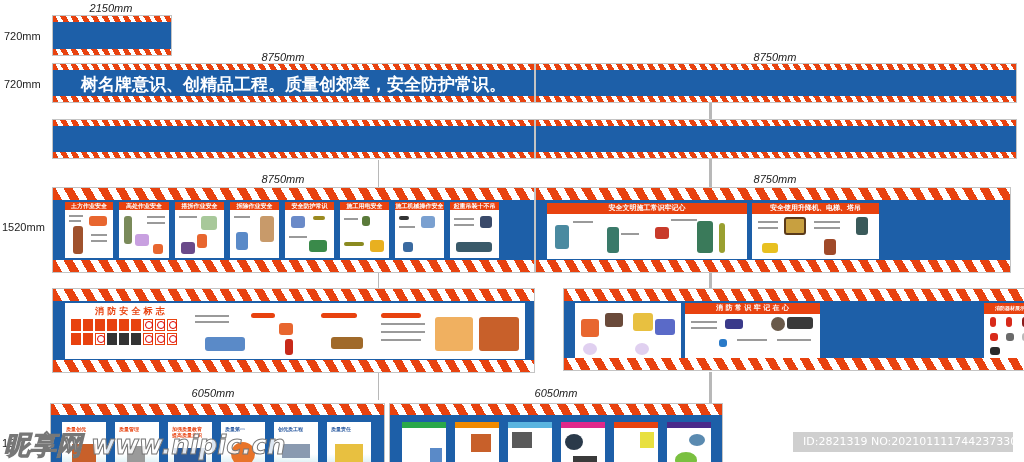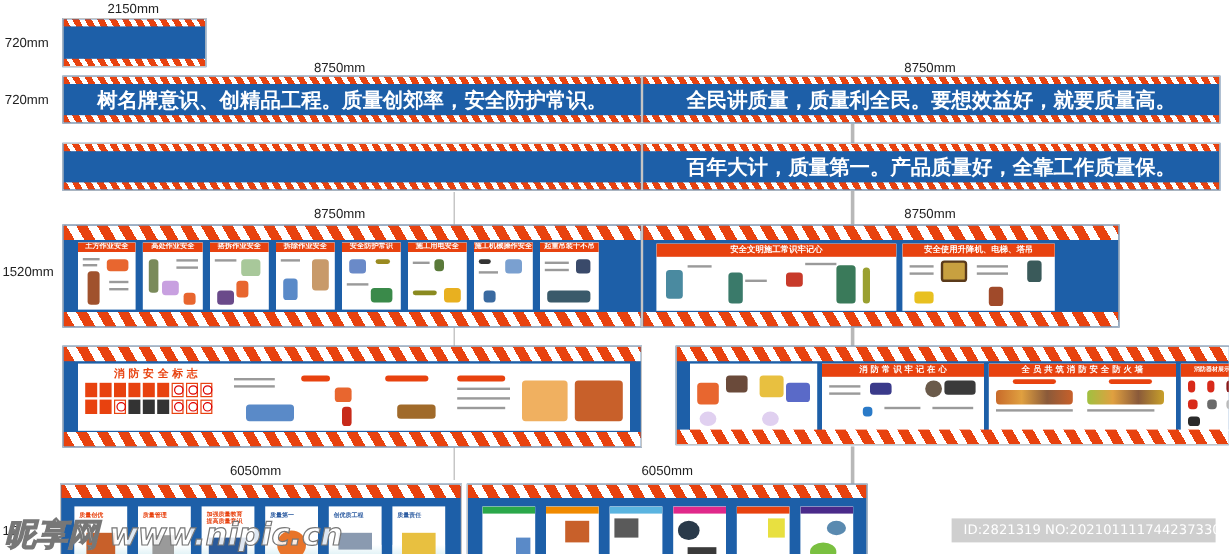--- a/index.html
+++ b/index.html
@@ -1,20 +1,20 @@
 <!DOCTYPE html>
 <html><head>
 <meta charset="utf-8">
 <style>
   * { box-sizing: border-box; margin: 0; padding: 0; }
   html, body { width: 1024px; height: 462px; overflow: hidden; background: #ffffff; }
   body { position: relative; font-family: "DejaVu Sans", "Liberation Sans", sans-serif; }
 
   .dim { position: absolute; font-size: 11px; color: #222; font-family: "Liberation Sans", "DejaVu Sans", sans-serif; white-space: nowrap; }
-  .dim.h { transform: translateX(-50%); }
+  .dim.h { transform: translateX(-50%); font-style: italic; }
 
   .connector { position: absolute; background: #b8b8b8; }
 
   .board { position: absolute; background: #1d5fa8; border: 1px solid #c4c4c4; overflow: hidden; }
   .stripe { position: absolute; left: 0; right: 0; background: repeating-linear-gradient(60deg, #e8420f 0 5px, #ffffff 5px 9px); }
   .stripe.thick { background: repeating-linear-gradient(60deg, #e8420f 0 8px, #ffffff 8px 15px); }
   .stripe.top { top: 0; }
   .stripe.bot { bottom: 0; }
 
   .slogan { position: absolute; left: 0; right: 0; color: #ffffff; font-weight: bold; white-space: nowrap; text-align: center; font-family: "DejaVu Sans", sans-serif; }
@@ -68,31 +68,29 @@
   <div class="stripe bot" style="height:6px;"></div>
 </div>
 
 <div class="board" style="left:52px; top:63px; width:483px; height:40px;">
   <div class="stripe top" style="height:6px;"></div>
   <div class="slogan" style="top:9px; font-size:17px; line-height:22px;">树名牌意识、创精品工程。质量创郊率，安全防护常识。</div>
   <div class="stripe bot" style="height:6px;"></div>
 </div>
 <div class="board" style="left:535px; top:63px; width:482px; height:40px;">
   <div class="stripe top" style="height:6px;"></div>
-  <div class="slogan" style="top:9px; font-size:17px; line-height:22px;">全民讲质量，质量利全民。要想效益好，就要质量高。</div>
   <div class="stripe bot" style="height:6px;"></div>
 </div>
 
 <div class="board" style="left:52px; top:119px; width:483px; height:40px;">
   <div class="stripe top" style="height:6px;"></div>
   <div class="stripe bot" style="height:6px;"></div>
 </div>
 <div class="board" style="left:535px; top:119px; width:482px; height:40px;">
   <div class="stripe top" style="height:6px;"></div>
-  <div class="slogan" style="top:9px; font-size:17px; line-height:22px;">百年大计，质量第一。产品质量好，全靠工作质量保。</div>
   <div class="stripe bot" style="height:6px;"></div>
 </div>
 
 <div class="board" style="left:52px; top:187px; width:483px; height:86px;">
   <div class="stripe thick top" style="height:12px;"></div>
   <div class="panel-row" style="left:12px; top:14px;">
     <div class="panel" style="width:48px; height:56px;">
       <div class="ptitle">土方作业安全</div>
       <div class="pline" style="left:4px; top:13px; width:14px;"></div>
       <div class="pline" style="left:4px; top:18px; width:12px;"></div>
@@ -147,21 +145,21 @@
       <div class="ptitle">起重吊装十不吊</div>
       <div class="pline" style="left:4px; top:16px; width:20px;"></div>
       <div class="pline" style="left:4px; top:22px; width:20px;"></div>
       <div class="pfig" style="left:30px; top:14px; width:12px; height:12px; background:#3a4a6a;"></div>
       <div class="pfig" style="left:6px; top:40px; width:36px; height:10px; background:#3a5a6a;"></div>
     </div>
   </div>
   <div class="stripe thick bot" style="height:12px;"></div>
 </div>
 
-<div class="board" style="left:535px; top:187px; width:398px; height:86px;">
+<div class="board" style="left:535px; top:187px; width:476px; height:86px;">
   <div class="stripe thick top" style="height:12px;"></div>
   <div class="panel bigpanel" style="position:absolute; left:11px; top:15px; width:200px; height:56px;">
     <div class="ptitle">安全文明施工常识牢记心</div>
     <div class="pfig" style="left:8px; top:22px; width:14px; height:24px; background:#4a8aa0;"></div>
     <div class="pline" style="left:26px; top:18px; width:20px;"></div>
     <div class="pfig" style="left:60px; top:24px; width:12px; height:26px; background:#3a7a6a;"></div>
     <div class="pline" style="left:74px; top:30px; width:18px;"></div>
     <div class="pfig" style="left:108px; top:24px; width:14px; height:12px; background:#c83a2a;"></div>
     <div class="pline" style="left:124px; top:16px; width:26px;"></div>
     <div class="pfig" style="left:150px; top:18px; width:16px; height:32px; background:#3a7a5a;"></div>
@@ -237,29 +235,20 @@
     <div class="ptitle">消 防 常 识 牢 记 在 心</div>
     <div class="pline" style="left:6px; top:18px; width:26px;"></div>
     <div class="pline" style="left:6px; top:24px; width:26px;"></div>
     <div class="pfig" style="left:40px; top:16px; width:18px; height:10px; background:#3a3a8a;"></div>
     <div class="pfig" style="left:86px; top:14px; width:14px; height:14px; background:#6a5a4a; border-radius:50%;"></div>
     <div class="pfig" style="left:102px; top:14px; width:26px; height:12px; background:#3a3a3a;"></div>
     <div class="pfig" style="left:34px; top:36px; width:8px; height:8px; background:#2a7ac8;"></div>
     <div class="pline" style="left:52px; top:36px; width:30px;"></div>
     <div class="pline" style="left:92px; top:36px; width:34px;"></div>
   </div>
-  <div class="panel bigpanel" style="position:absolute; left:260px; top:14px; width:156px; height:56px;">
-    <div class="ptitle">全 员 共 筑 消 防 安 全 防 火 墙</div>
-    <div class="pfig" style="left:20px; top:13px; width:36px; height:4px; background:#e8420f;"></div>
-    <div class="pfig" style="left:100px; top:13px; width:36px; height:4px; background:#e8420f;"></div>
-    <div class="pfig" style="left:6px; top:22px; width:64px; height:12px; background:linear-gradient(90deg,#c86a2a,#e0a040,#8a5a3a,#c8602a);"></div>
-    <div class="pfig" style="left:82px; top:22px; width:64px; height:12px; background:linear-gradient(90deg,#a0c040,#e0a040,#8a5a3a,#c8a02a);"></div>
-    <div class="pline" style="left:6px; top:38px; width:64px;"></div>
-    <div class="pline" style="left:82px; top:38px; width:56px;"></div>
-  </div>
   <div class="panel bigpanel" style="position:absolute; left:420px; top:14px; width:52px; height:56px;">
     <div class="ptitle" style="font-size:5px;">消防器材展示</div>
     <div class="pfig" style="left:6px; top:14px; width:6px; height:10px; background:#d82a1a;"></div>
     <div class="pfig" style="left:22px; top:14px; width:6px; height:10px; background:#d82a1a;"></div>
     <div class="pfig" style="left:38px; top:14px; width:6px; height:10px; background:#8a1a1a;"></div>
     <div class="pfig" style="left:6px; top:30px; width:8px; height:8px; background:#d82a1a;"></div>
     <div class="pfig" style="left:22px; top:30px; width:8px; height:8px; background:#6a6a6a;"></div>
     <div class="pfig" style="left:38px; top:30px; width:8px; height:8px; background:#bababa;"></div>
     <div class="pfig" style="left:6px; top:44px; width:10px; height:8px; background:#2a2a2a;"></div>
   </div>

